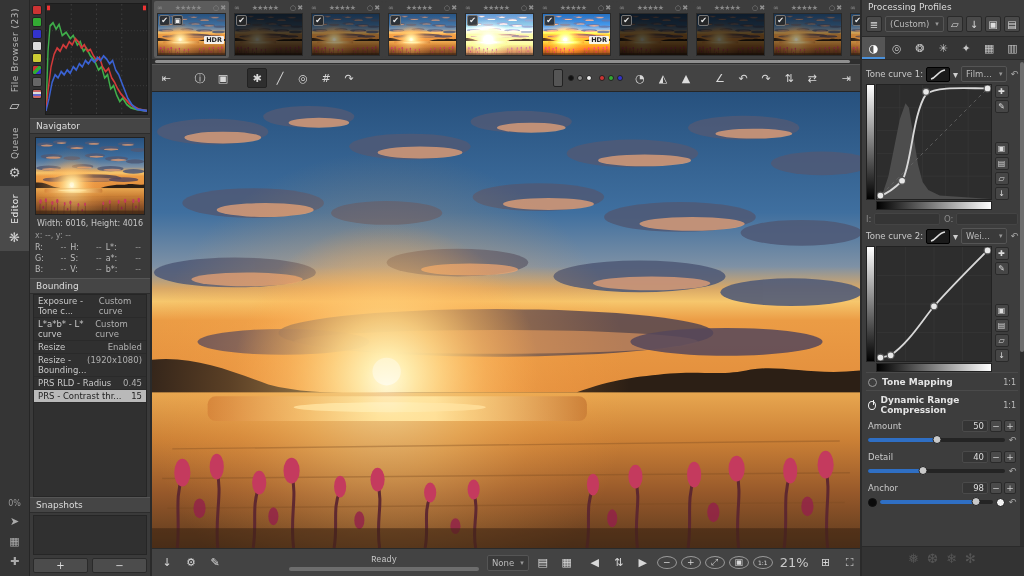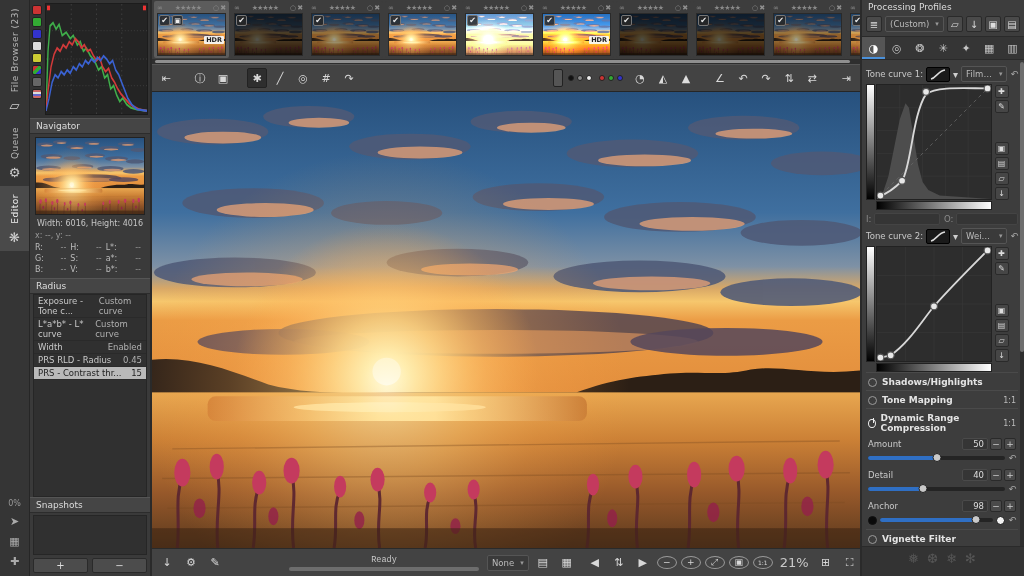--- a/index.html
+++ b/index.html
@@ -385,33 +385,37 @@
           <span class="nv">--</span>
         <span>B:</span>
           <span class="nv">--</span>
         <span>V:</span>
           <span class="nv">--</span>
         <span>b*:</span>
           <span class="nv">--</span>
       </div>
     </div>
 
-    <div class="secheader">Radius</div>
+    <div class="secheader">Bounding</div>
     <div id="histlist">
       <div class="hrow">
           <span>Exposure - Tone c...</span>
           <span class="hval">Custom curve</span>
         </div>
       <div class="hrow">
           <span>L*a*b* - L* curve</span>
           <span class="hval">Custom curve</span>
         </div>
       <div class="hrow">
-          <span>Width</span>
+          <span>Resize</span>
           <span class="hval">Enabled</span>
+        </div>
+      <div class="hrow">
+          <span>Resize - Bounding...</span>
+          <span class="hval">(1920x1080)</span>
         </div>
       <div class="hrow">
           <span>PRS RLD - Radius</span>
           <span class="hval">0.45</span>
         </div>
       <div class="hrow sel">
           <span>PRS - Contrast thr...</span>
           <span class="hval">15</span>
         </div>
     </div>
@@ -775,24 +779,20 @@
           <span class="cic sp ic i-copy"></span>
           <span class="cic ic i-paste"></span>
           <span class="cic ic i-folder"></span>
           <span class="cic ic i-save"></span>
         </div>
         <div class="gradh"></div>
       </div>
 
       <div class="expander">
         <span class="pow"></span>
-        <span>Shadows/Highlights</span>
-      </div>
-      <div class="expander">
-        <span class="pow"></span>
         <span>Tone Mapping</span>
         <span class="ratio">1:1</span>
       </div>
       <div class="expander">
         <span class="pow on"></span>
         <span>Dynamic Range Compression</span>
         <span class="ratio">1:1</span>
       </div>
 
       <div class="sliderblk">
@@ -836,23 +836,19 @@
           <span class="enddot k"></span>
           <div class="sl-track">
               <div class="sl-fill" style="width:85%"></div>
               <div class="sl-thumb" style="left:85%"></div>
             </div>
           <span class="enddot w"></span>
           <span class="resetic ic i-rl"></span>
         </div>
       </div>
 
-      <div class="expander">
-        <span class="pow"></span>
-        <span>Vignette Filter</span>
-      </div>
 
     </div>
 
     <div id="rp-corner"></div>
   </div>
 
 </div>
 
 </body></html>

